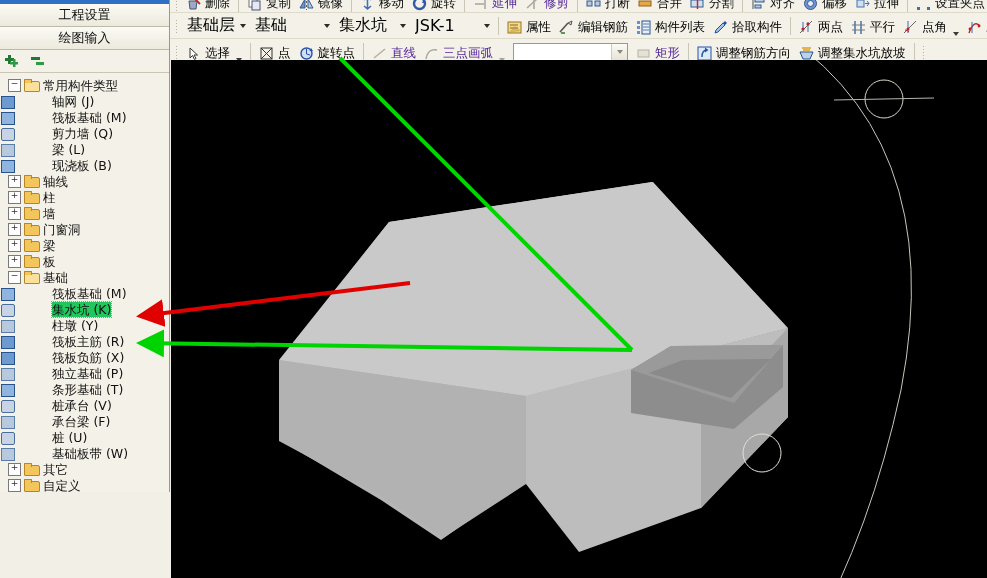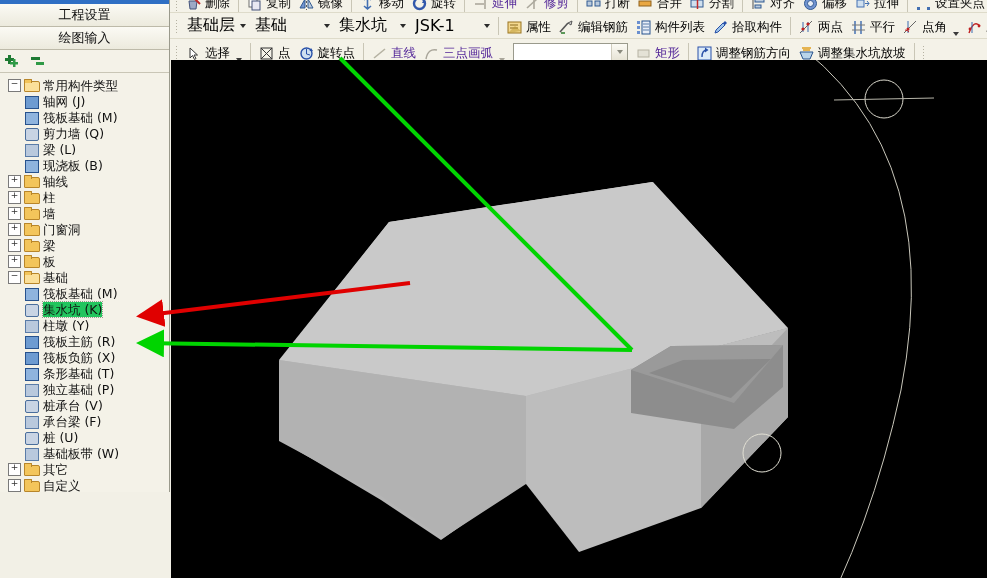--- a/index.html
+++ b/index.html
@@ -42,21 +42,21 @@
       linear-gradient(#2f9a46,#2f9a46) center/8px 2.5px no-repeat,
       linear-gradient(#2f9a46,#2f9a46) center/2.5px 8px no-repeat;
   }
   .ic-minus::before,.ic-minus::after{content:"";position:absolute;}
   .ic-minus::before{left:1px;top:4px;width:9px;height:3px;background:#1e7a32;}
   .ic-minus::after{left:6px;top:9px;width:8px;height:2.5px;background:#2f9a46;}
 
   .tree{padding:4px 0 0 0;font-size:12.5px;}
   .node{display:flex;align-items:center;height:16px;white-space:nowrap;position:relative;}
   .indent1{padding-left:8px;}
-  .indent2{padding-left:24px;}
+  .indent2{gap:33px;}
   .expander{
     width:11px;height:11px;border:1px solid #7a7a7a;background:#fff;
     margin-right:3px;flex:0 0 auto;position:relative;font-size:9px;
     line-height:9px;text-align:center;color:#333;cursor:pointer;
   }
   .expander i{position:absolute;left:0;right:0;top:-1px;font-style:normal;}
   .folder{
     width:15px;height:12px;margin-right:4px;flex:0 0 auto;position:relative;
   }
   .folder::before{
@@ -259,26 +259,26 @@
       </div>
       <div class="node indent2">
         <div class="leaf-ic"></div>
         <span class="node-label">筏板主筋 (R)</span>
       </div>
       <div class="node indent2">
         <div class="leaf-ic"></div>
         <span class="node-label">筏板负筋 (X)</span>
       </div>
       <div class="node indent2">
+        <div class="leaf-ic g2"></div>
+        <span class="node-label">独立基础 (P)</span>
+      </div>
+      <div class="node indent2">
         <div class="leaf-ic g1"></div>
         <span class="node-label">条形基础 (T)</span>
-      </div>
-      <div class="node indent2">
-        <div class="leaf-ic g2"></div>
-        <span class="node-label">独立基础 (P)</span>
       </div>
       <div class="node indent2">
         <div class="leaf-ic g3"></div>
         <span class="node-label">桩承台 (V)</span>
       </div>
       <div class="node indent2">
         <div class="leaf-ic g2"></div>
         <span class="node-label">承台梁 (F)</span>
       </div>
       <div class="node indent2">

